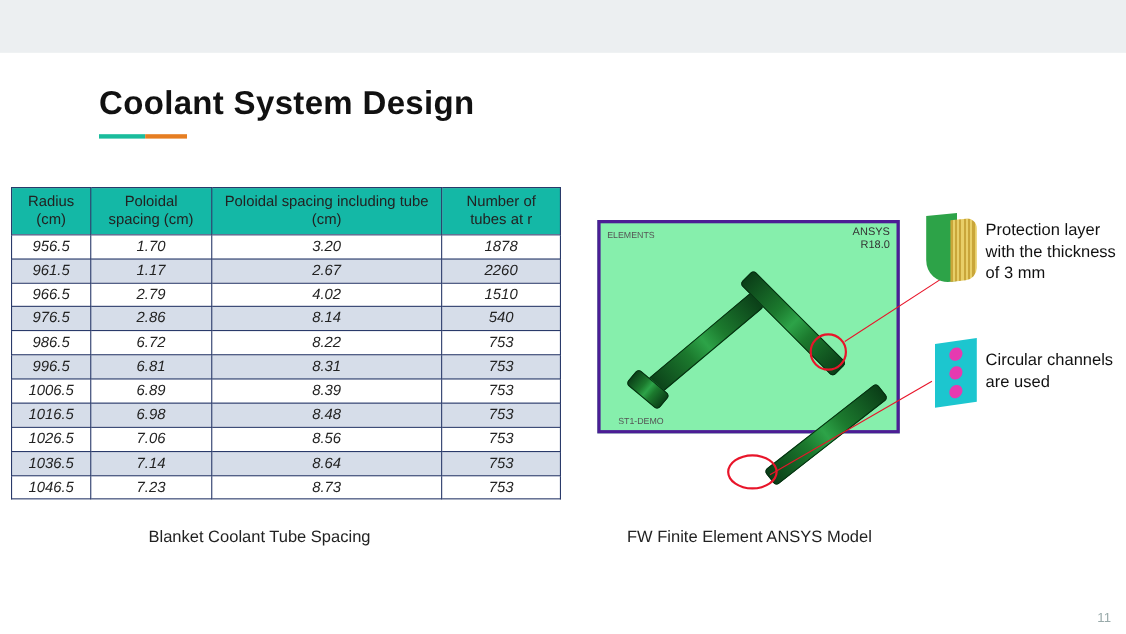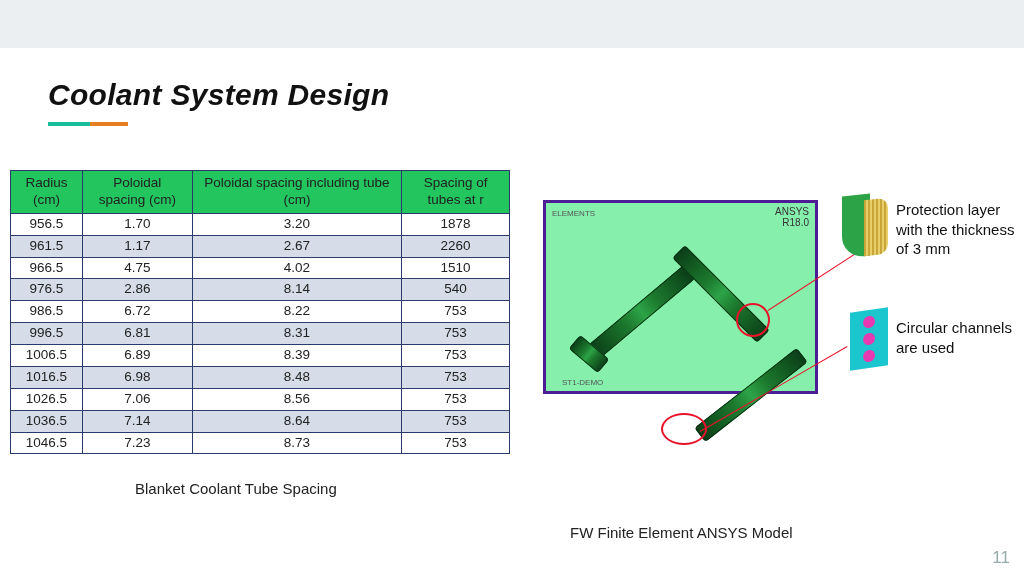--- a/index.html
+++ b/index.html
@@ -1,40 +1,40 @@
 <!DOCTYPE html>
 <html><head>
 <meta charset="utf-8">
 <style>
   * { box-sizing: border-box; margin: 0; padding: 0; }
   html, body { width: 1024px; height: 576px; font-family: Arial, Helvetica, sans-serif; background: #fff; overflow: hidden; }
   .topbar { width: 100%; height: 48px; background: #eceff1; }
-  .content { padding: 30px 0 0 48px; font-style: italic; }
+  .content { padding: 30px 0 0 90px; }
   h1 { font-size: 30px; font-weight: 700; color: #111; letter-spacing: 0.3px; }
   .accent { margin-top: 10px; height: 4px; width: 80px; display: flex; }
   .accent .a1 { width: 42px; height: 100%; background: #1abc9c; }
   .accent .a2 { width: 38px; height: 100%; background: #e67e22; }
 
   .body-area { position: absolute; left: 10px; top: 170px; right: 10px; }
 
   
   .tbl { border-collapse: collapse; font-size: 13.5px; color: #222; width: 500px; }
   .tbl th, .tbl td { border: 1px solid #2a3a6a; text-align: center; }
-  .tbl th { background: #22c55e; font-weight: 400; padding: 4px 6px; line-height: 1.25; }
-  .tbl td { padding: 2px 8px; line-height: 1.25; }
+  .tbl th { background: #14b8a6; font-weight: 400; padding: 4px 6px; line-height: 1.25; }
+  .tbl td { padding: 2px 8px; line-height: 1.25; font-style: italic; }
   .tbl tbody tr:nth-child(even) td { background: #d6dde9; }
   .tbl tbody tr:nth-child(odd)  td { background: #ffffff; }
   .col1 { width: 72px; }
   .col2 { width: 110px; }
   .col3 { width: 210px; }
   .col4 { width: 108px; }
 
   .captions { position: absolute; top: 310px; left: 0; width: 100%; font-size: 15px; color: #222; }
   .cap1 { position: absolute; left: 125px; }
-  .cap2 { position: absolute; left: 560px; margin-top: 44px; }
+  .cap2 { position: absolute; left: 560px; }
 
   
   .fig { position: absolute; left: 533px; top: 30px; width: 275px; height: 194px; border: 3px solid #4c1d95; background: #86efac; }
   .fig .ansys { position: absolute; right: 6px; top: 4px; font-size: 10px; text-align: right; color: #333; line-height: 1.05; }
   .fig .corner { position: absolute; left: 6px; top: 6px; font-size: 8px; color: #555; }
   .fig .bottomtag { position: absolute; left: 16px; bottom: 4px; font-size: 8px; color: #555; }
 
   
   .tube { position: absolute; background: linear-gradient(90deg,#0a3d17,#1c7a2e 35%,#2da348 50%,#1c7a2e 65%,#0a3d17); border-radius: 4px; box-shadow: inset 0 0 0 1px #063012; }
   .t1 { width: 125px; height: 18px; left: 33px;  top: 100px; transform: rotate(-40deg); }
@@ -57,21 +57,21 @@
 
   
   .swatch2 { position: absolute; left: 840px; top: 140px; width: 38px; height: 58px; background:#1cc6cf; transform: skewY(-8deg); }
   .swatch2 .dot { position:absolute; width:12px; height:12px; background:#e funny; background:#e63ab0; border-radius:50%; left:13px; }
   .swatch2 .d1{ top:6px;} .swatch2 .d2{ top:23px;} .swatch2 .d3{ top:40px;}
 
   .label { position: absolute; font-size: 15px; color: #111; line-height: 1.3; }
   .lab1 { left: 886px; top: 30px; width: 130px; }
   .lab2 { left: 886px; top: 148px; width: 130px; }
 
-  .pagenum { position: absolute; right: 14px; bottom: 8px; font-size: 17px; color: #9aa; }
+  .pagenum { position: absolute; right: 14px; bottom: 8px; font-size: 12px; color: #9aa; }
 </style>
 </head>
 <body>
 
 <div class="topbar"></div>
 
 <div class="content">
   <h1>Coolant System Design</h1>
   <div class="accent">
     <div class="a1"></div>
@@ -80,39 +80,39 @@
 </div>
 
 <div class="body-area">
 
   <table class="tbl">
     <thead>
       <tr>
         <th class="col1">Radius (cm)</th>
         <th class="col2">Poloidal spacing (cm)</th>
         <th class="col3">Poloidal spacing including tube (cm)</th>
-        <th class="col4">Spacing of tubes at r</th>
+        <th class="col4">Number of tubes at r</th>
       </tr>
     </thead>
     <tbody id="tbody">
         <tr>
           <td>956.5</td>
           <td>1.70</td>
           <td>3.20</td>
           <td>1878</td>
         </tr>
         <tr>
           <td>961.5</td>
           <td>1.17</td>
           <td>2.67</td>
           <td>2260</td>
         </tr>
         <tr>
           <td>966.5</td>
-          <td>4.75</td>
+          <td>2.79</td>
           <td>4.02</td>
           <td>1510</td>
         </tr>
         <tr>
           <td>976.5</td>
           <td>2.86</td>
           <td>8.14</td>
           <td>540</td>
         </tr>
         <tr>

